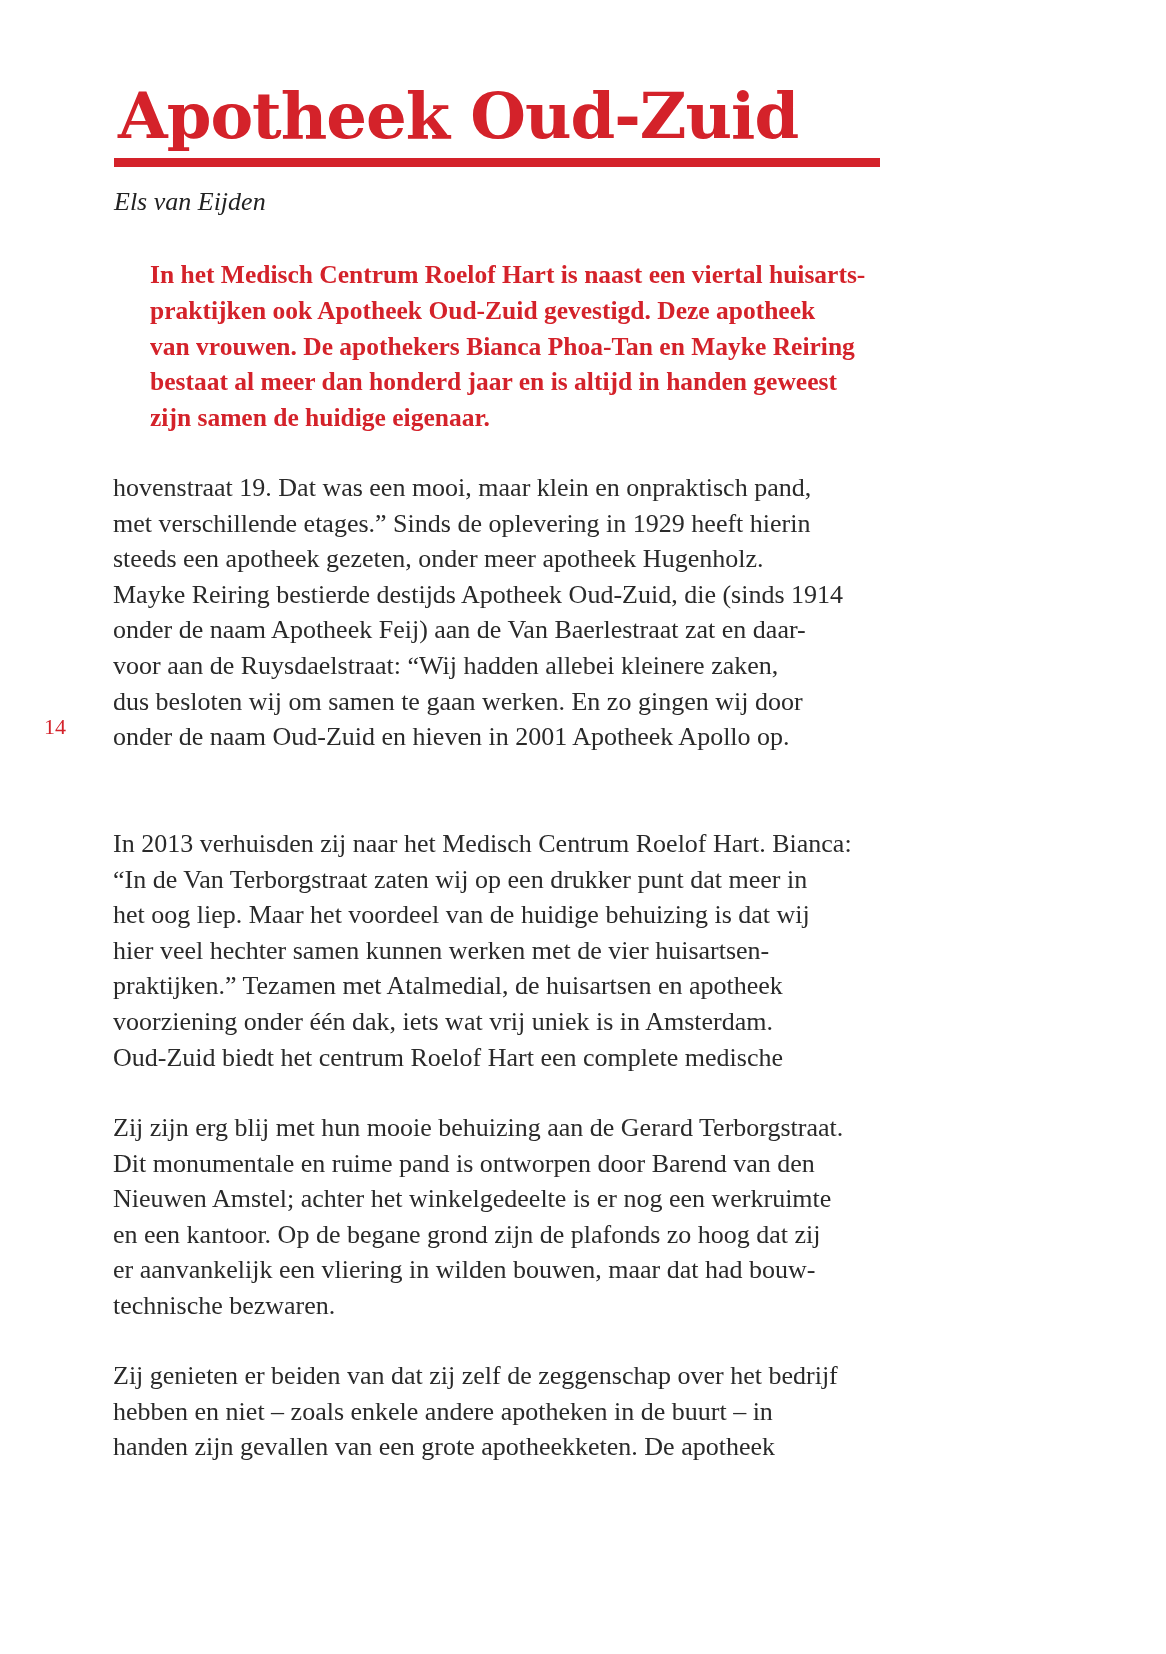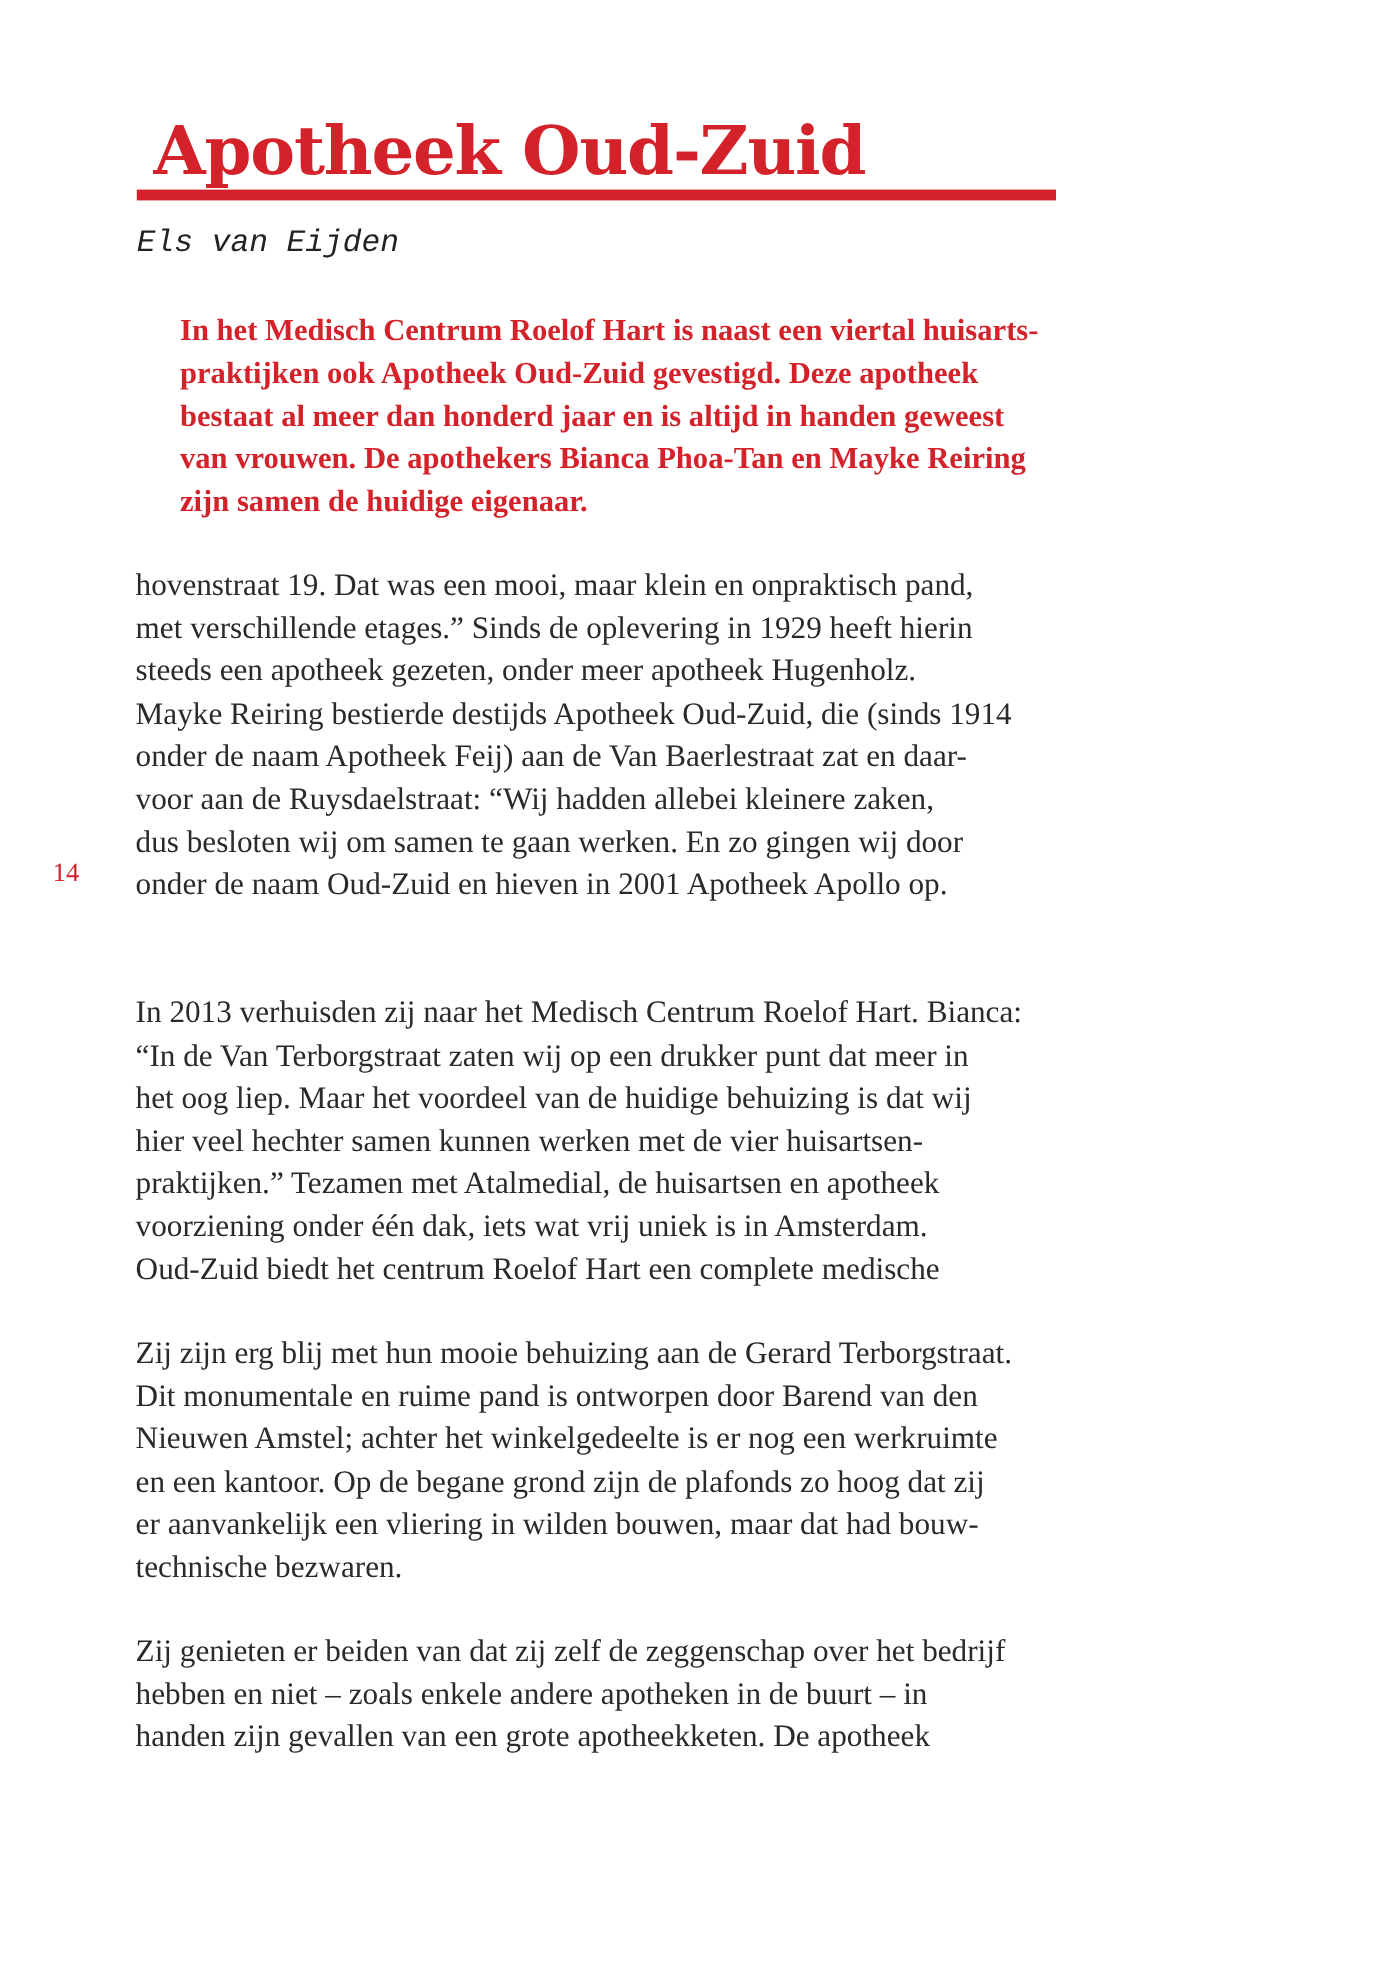--- a/index.html
+++ b/index.html
@@ -1,30 +1,30 @@
 <!DOCTYPE html>
 <html><head>
 <meta charset="utf-8">
 <style>
   html, body { margin: 0; padding: 0; background: #ffffff; }
   body { width: 1166px; height: 1654px; position: relative; overflow: hidden; }
   .page { position: absolute; left: 0; top: 0; width: 1166px; height: 1654px; }
   .title {
     position: absolute; left: 114px; top: 66px;
     font-family: "DejaVu Serif", serif; font-weight: bold;
-    font-size: 56px; line-height: 92px; color: #d4222a;
-    letter-spacing: -1px; margin: 14px; white-space: nowrap;
+    font-size: 64px; line-height: 92px; color: #d4222a;
+    letter-spacing: -1px; margin: 4px; white-space: nowrap;
   }
   .title-rule {
     position: absolute; left: 114px; top: 158px; width: 766px; height: 9px;
     background: #d4222a;
   }
   .author {
     position: absolute; left: 114px; top: 186px;
-    font-family: Liberation Mono, monospace; font-style: italic;
+    font-family: Liberation Serif, serif; font-style: italic;
     font-size: 26px; line-height: 32px; color: #222;
   }
   .intro {
     position: absolute; left: 150px; top: 257px; width: 800px;
     font-family: "Liberation Serif", serif; font-weight: bold;
     font-size: 25.5px; line-height: 35.8px; color: #d4222a;
   }
   .line { display: block; white-space: nowrap; }
   .body {
     position: absolute; left: 113px; width: 840px;
@@ -44,22 +44,22 @@
 <body>
 
 <div class="page">
   <h1 class="title">Apotheek Oud-Zuid</h1>
   <div class="title-rule"></div>
   <div class="author">Els van Eijden</div>
 
   <div class="intro">
     <span class="line">In het Medisch Centrum Roelof Hart is naast een viertal huisarts-</span>
     <span class="line">praktijken ook Apotheek Oud-Zuid gevestigd. Deze apotheek</span>
+    <span class="line">van vrouwen. De apothekers Bianca Phoa-Tan en Mayke Reiring</span>
     <span class="line">bestaat al meer dan honderd jaar en is altijd in handen geweest</span>
-    <span class="line">van vrouwen. De apothekers Bianca Phoa-Tan en Mayke Reiring</span>
     <span class="line">zijn samen de huidige eigenaar.</span>
   </div>
 
   <div class="page-number">14</div>
 
   <div class="body p1">
     <span class="line">hovenstraat 19. Dat was een mooi, maar klein en onpraktisch pand,</span>
     <span class="line">met verschillende etages.” Sinds de oplevering in 1929  heeft hierin</span>
     <span class="line">steeds een apotheek gezeten, onder meer apotheek Hugenholz.</span>
     <span class="line">Mayke Reiring bestierde destijds Apotheek Oud-Zuid, die (sinds 1914</span>

